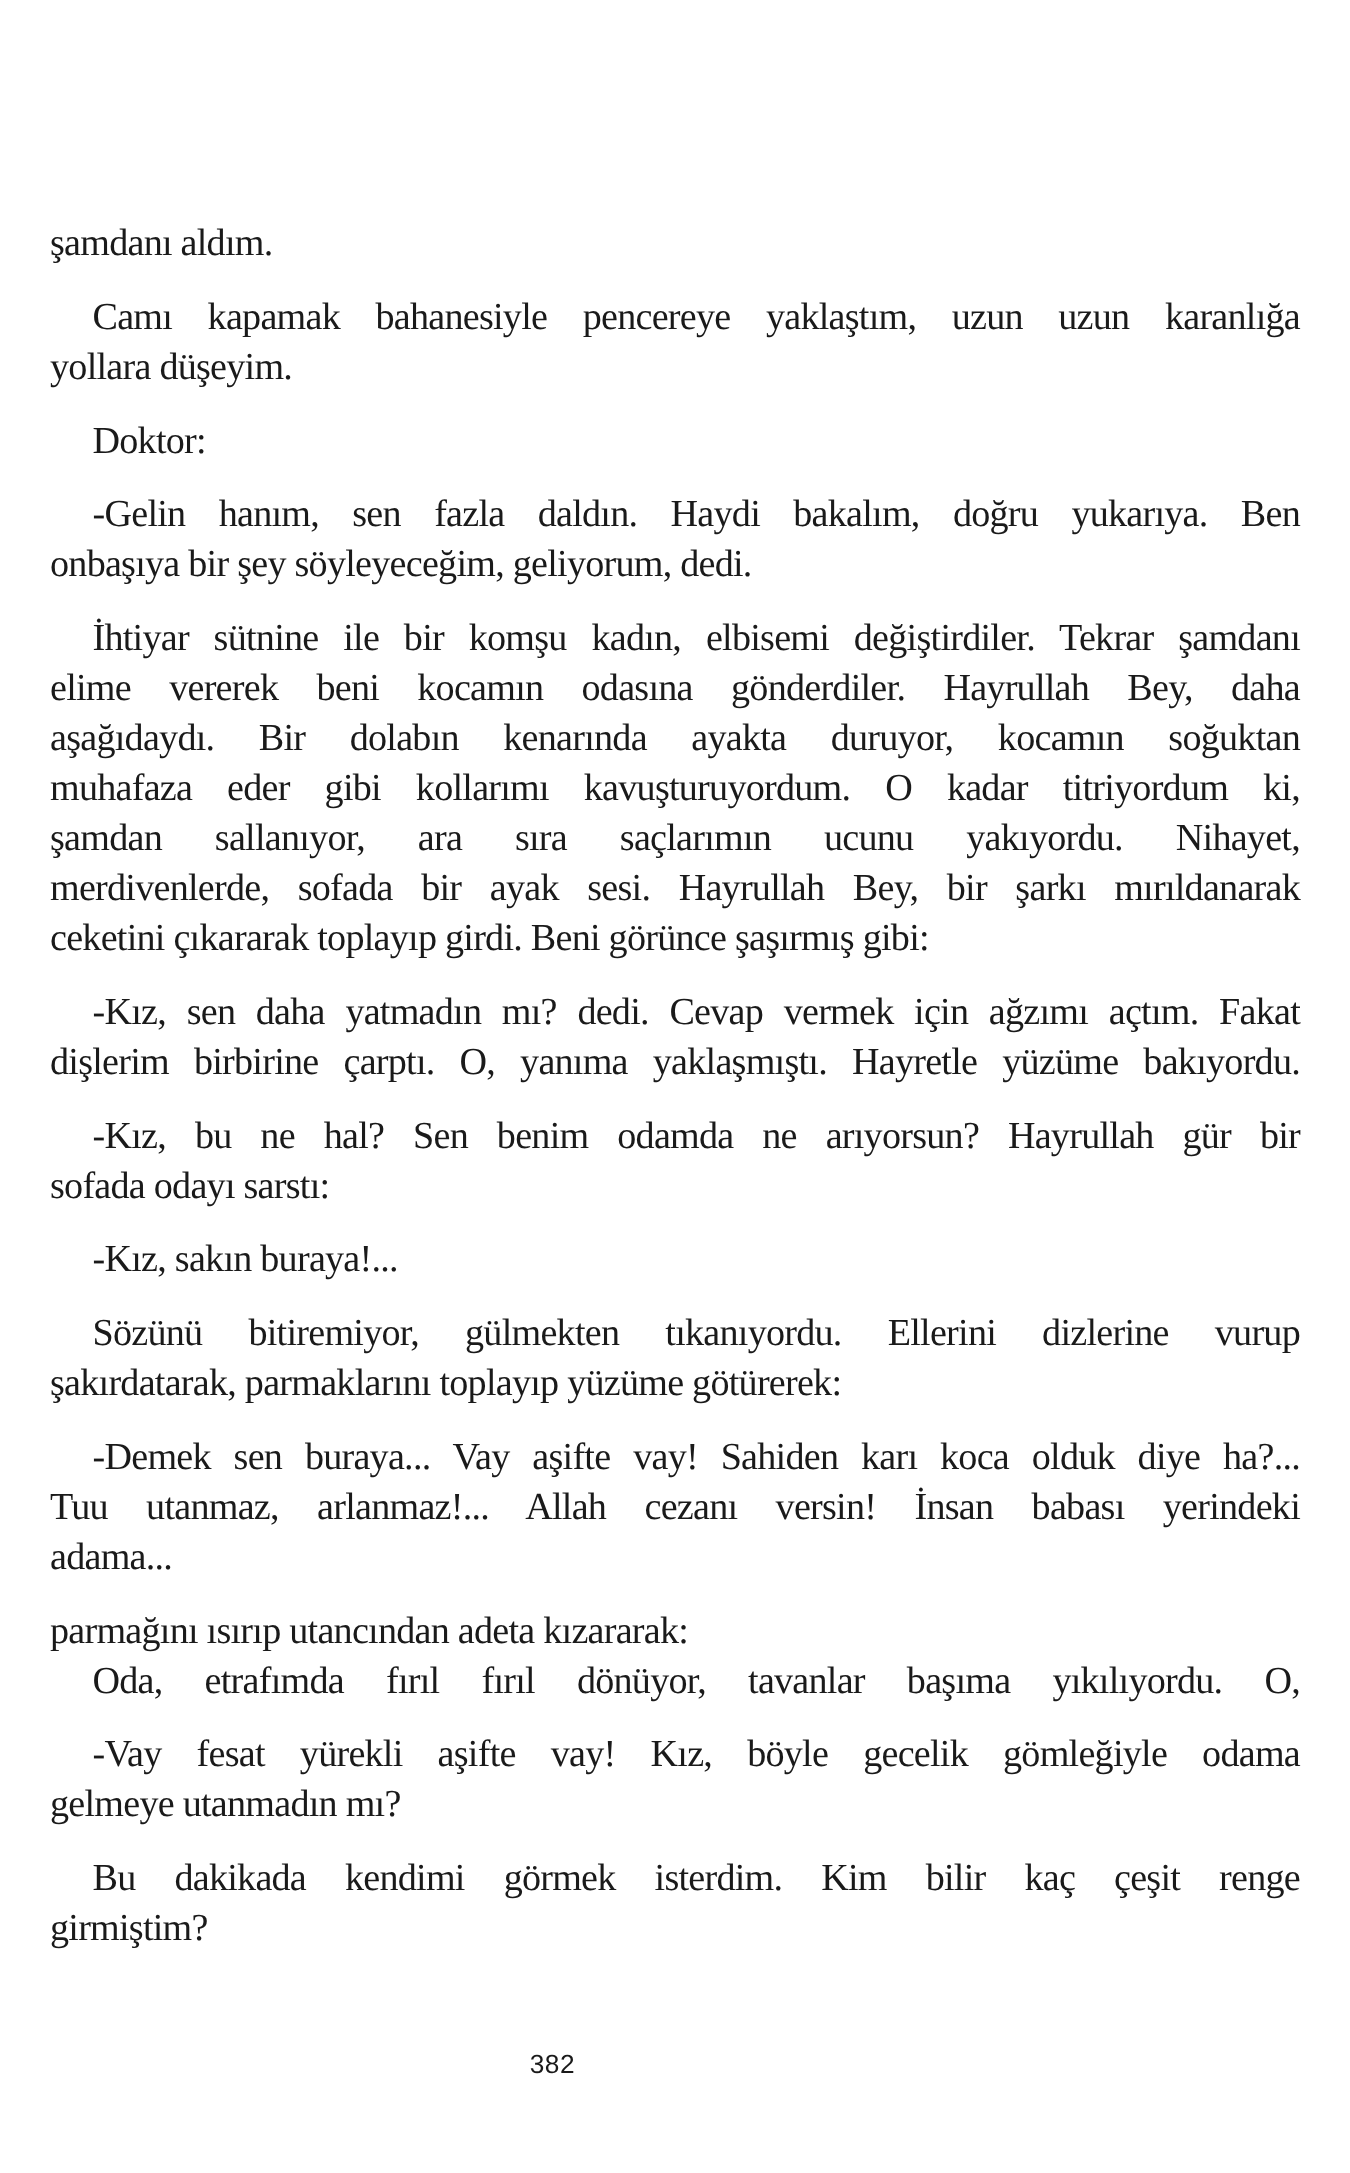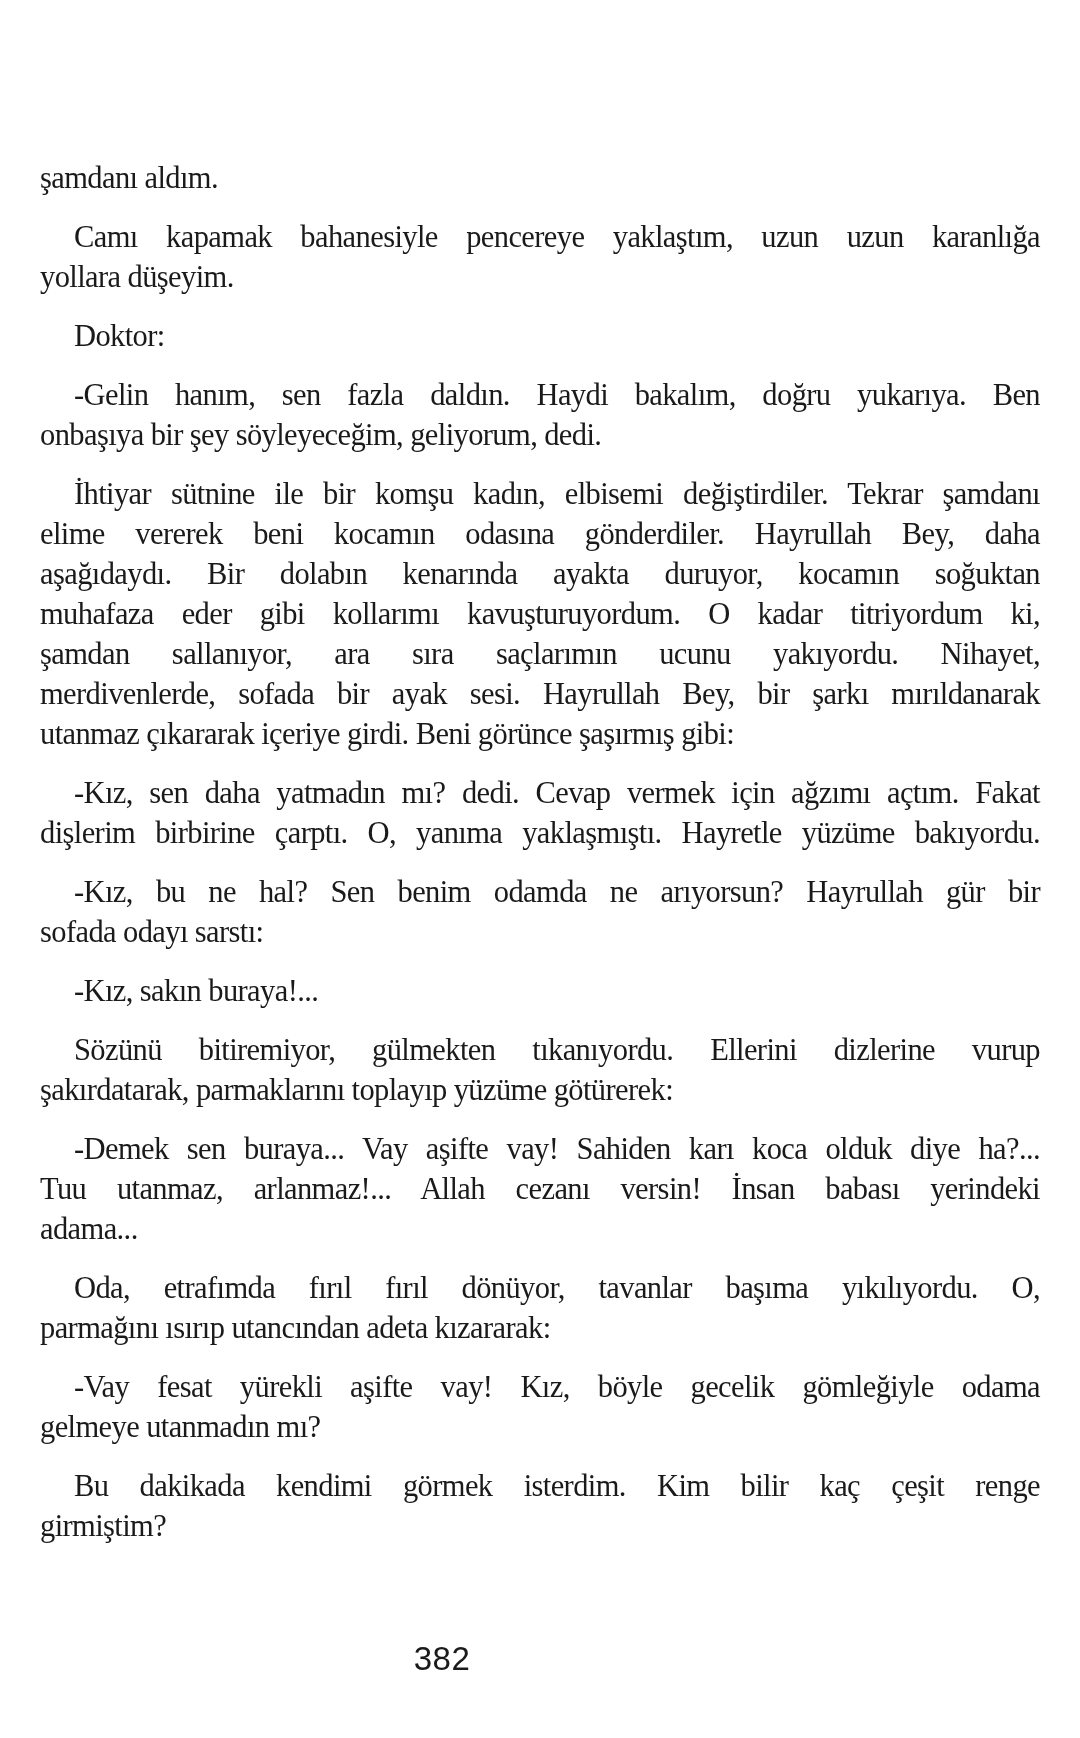--- a/index.html
+++ b/index.html
@@ -18,21 +18,21 @@
       position: absolute;
       left: 40px;
       top: 158px;
       width: 1000px;
       font-family: "Liberation Serif", serif;
       font-size: 30.5px;
       line-height: 40px;
       letter-spacing: -0.6px;
     }
     .para {
-      margin: 0 0 19px 0;
+      margin: 16px 0 19px 0;
       padding: 0;
     }
     .line {
       display: block;
       text-align: justify;
       text-align-last: justify;
       white-space: nowrap;
       height: 40px;
     }
     .line.last {
@@ -42,21 +42,21 @@
     .line.indent {
       padding-left: 34px;
     }
     .page-number {
       position: absolute;
       left: 0;
       width: 884px;
       top: 1640px;
       text-align: center;
       font-family: "Liberation Sans", sans-serif;
-      font-size: 33px;
+      font-size: 21px;
       color: #1a1a1a;
       letter-spacing: 0.5px;
     }
   </style>
 </head>
 <body>
 
 <div class="page">
 
   <p class="para">
@@ -77,21 +77,21 @@
     <span class="line last">onbaşıya bir şey söyleyeceğim, geliyorum, dedi.</span>
   </p>
 
   <p class="para">
     <span class="line indent">İhtiyar sütnine ile bir komşu kadın, elbisemi değiştirdiler. Tekrar şamdanı</span>
     <span class="line">elime vererek beni kocamın odasına gönderdiler. Hayrullah Bey, daha</span>
     <span class="line">aşağıdaydı. Bir dolabın kenarında ayakta duruyor, kocamın soğuktan</span>
     <span class="line">muhafaza eder gibi kollarımı kavuşturuyordum. O kadar titriyordum ki,</span>
     <span class="line">şamdan sallanıyor, ara sıra saçlarımın ucunu yakıyordu. Nihayet,</span>
     <span class="line">merdivenlerde, sofada bir ayak sesi. Hayrullah Bey, bir şarkı mırıldanarak</span>
-    <span class="line last">utanmaz çıkararak içeriye girdi. Beni görünce şaşırmış gibi:</span>
+    <span class="line last">ceketini çıkararak toplayıp girdi. Beni görünce şaşırmış gibi:</span>
   </p>
 
   <p class="para">
     <span class="line indent">-Kız, sen daha yatmadın mı? dedi. Cevap vermek için ağzımı açtım. Fakat</span>
     <span class="line">dişlerim birbirine çarptı. O, yanıma yaklaşmıştı. Hayretle yüzüme bakıyordu.</span>
   </p>
 
   <p class="para">
     <span class="line indent">-Kız, bu ne hal? Sen benim odamda ne arıyorsun? Hayrullah gür bir</span>
     <span class="line last">sofada odayı sarstı:</span>
@@ -106,22 +106,22 @@
     <span class="line last">şakırdatarak, parmaklarını toplayıp yüzüme götürerek:</span>
   </p>
 
   <p class="para">
     <span class="line indent">-Demek sen buraya... Vay aşifte vay! Sahiden karı koca olduk diye ha?...</span>
     <span class="line">Tuu utanmaz, arlanmaz!... Allah cezanı versin! İnsan babası yerindeki</span>
     <span class="line last">adama...</span>
   </p>
 
   <p class="para">
+    <span class="line last">parmağını ısırıp utancından adeta kızararak:</span>
     <span class="line indent">Oda, etrafımda fırıl fırıl dönüyor, tavanlar başıma yıkılıyordu. O,</span>
-    <span class="line last">parmağını ısırıp utancından adeta kızararak:</span>
   </p>
 
   <p class="para">
     <span class="line indent">-Vay fesat yürekli aşifte vay! Kız, böyle gecelik gömleğiyle odama</span>
     <span class="line last">gelmeye utanmadın mı?</span>
   </p>
 
   <p class="para">
     <span class="line indent">Bu dakikada kendimi görmek isterdim. Kim bilir kaç çeşit renge</span>
     <span class="line last">girmiştim?</span>

